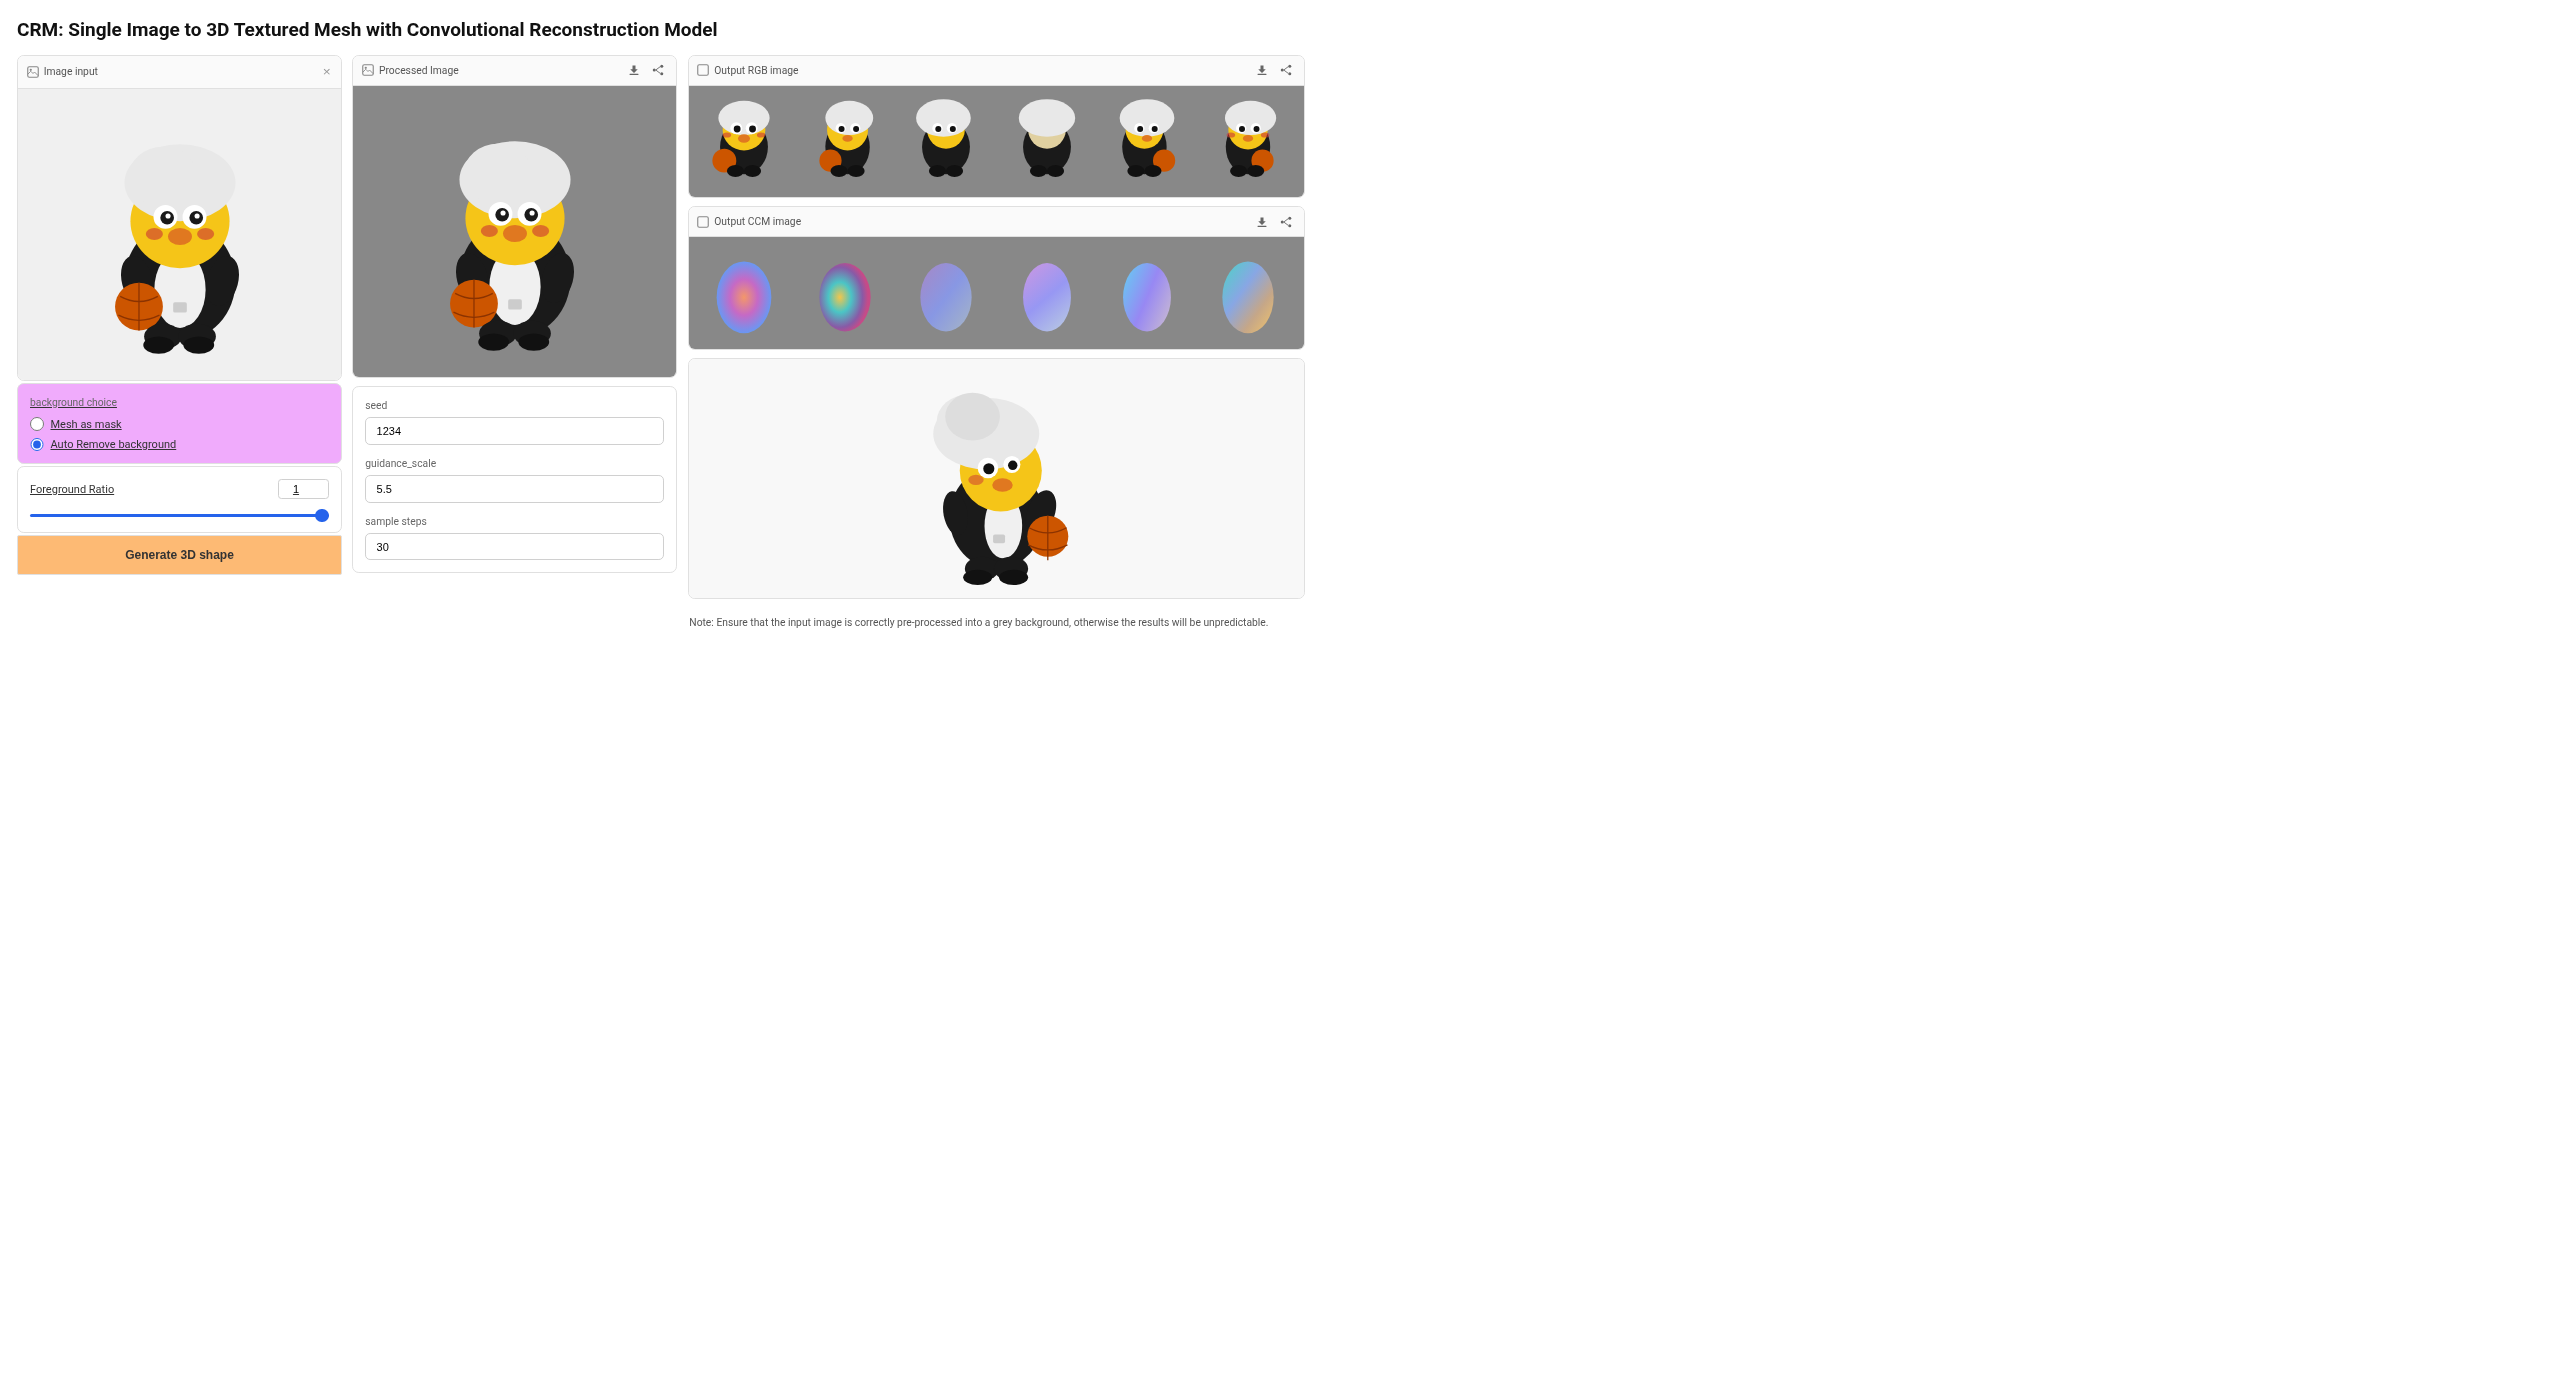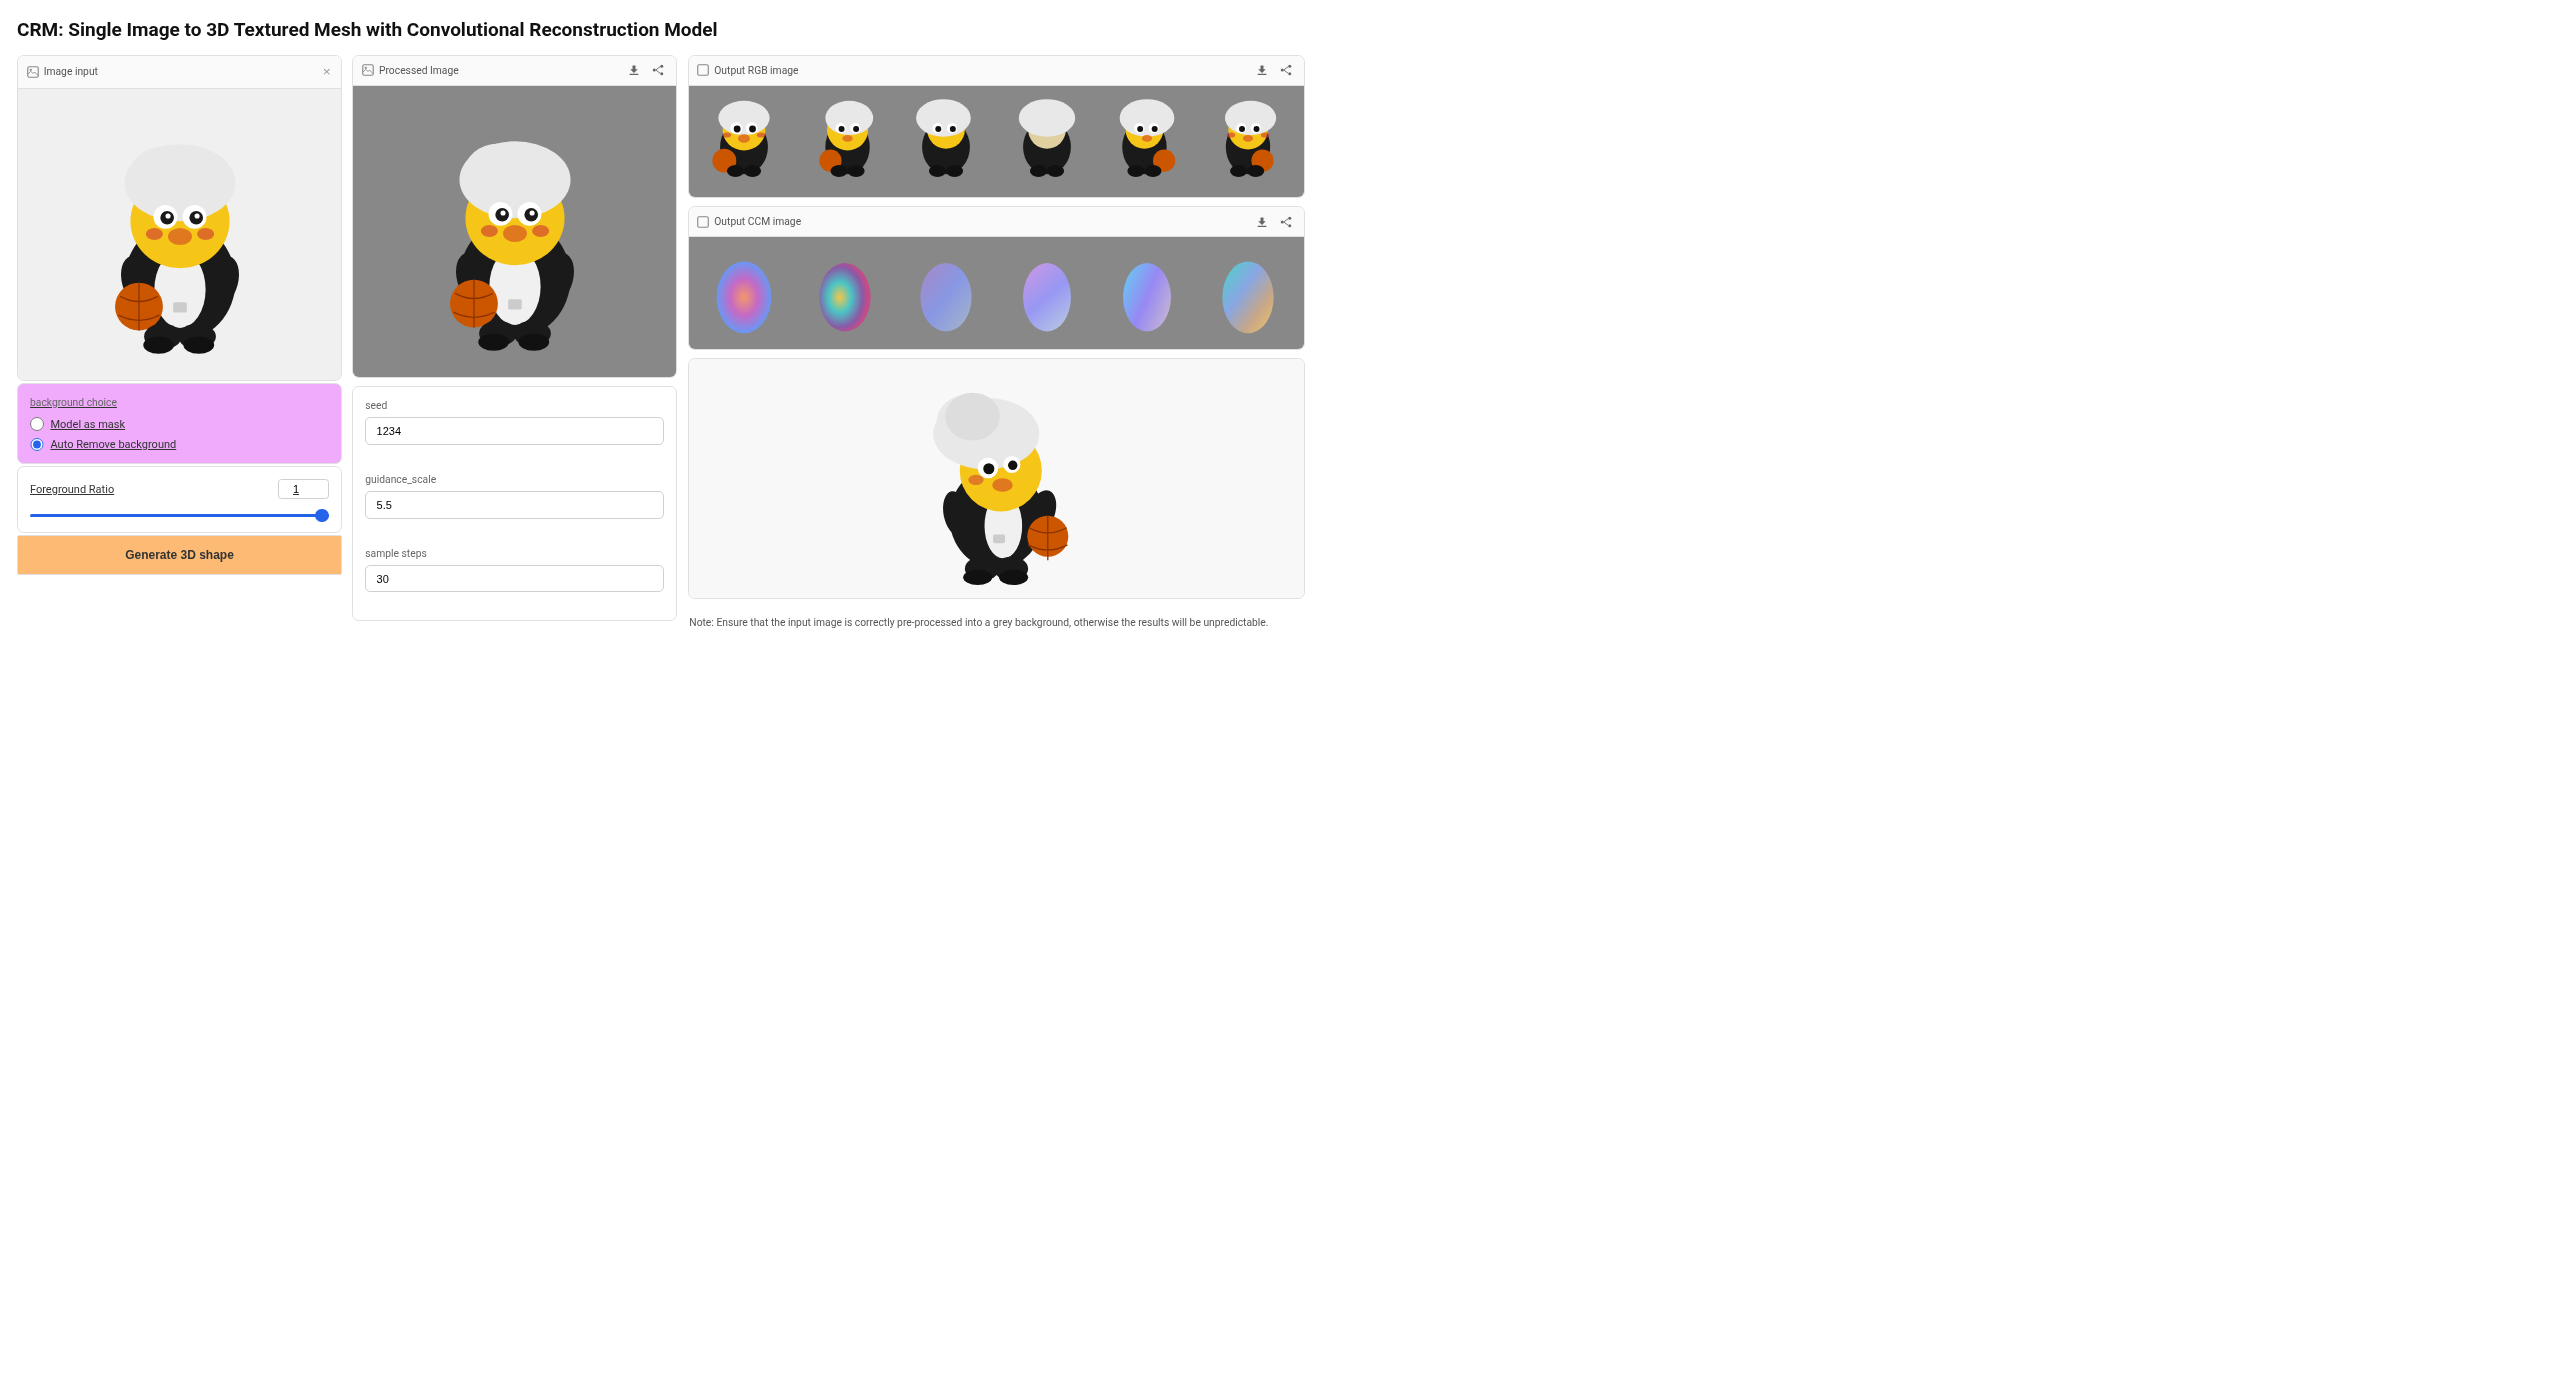--- a/index.html
+++ b/index.html
@@ -198,21 +198,21 @@
       cursor: pointer;
       color: #333;
     }
     
     .middle-col {
       display: flex;
       flex-direction: column;
       gap: 8.6px;
     }
     .form-group {
-      margin-bottom: 16px;
+      margin-bottom: 0;
     }
     .form-label {
       font-size: 10.3px;
       color: #666;
       margin-bottom: 5.1px;
     }
     .form-input {
       width: 100%;
       border: 0.9px solid #d0d0d0;
       border-radius: 5.1px;
@@ -349,21 +349,21 @@
             <rect x="102" y="225" width="16" height="12" rx="2" fill="#ccc"></rect>
           </svg>
         </div>
       </div>
 
       <div class="controls-panel">
         <div class="controls-label">background choice</div>
         <div class="radio-group">
           <label class="radio-item">
             <input type="radio" name="bg_choice" style="">
-            <span>Model as mask</span>
+            <span>Mesh as mask</span>
           </label>
           <label class="radio-item">
             <input type="radio" name="bg_choice" checked="" style="">
             <span>Auto Remove background</span>
           </label>
         </div>
       </div>
 
 
       <div class="ratio-panel">

